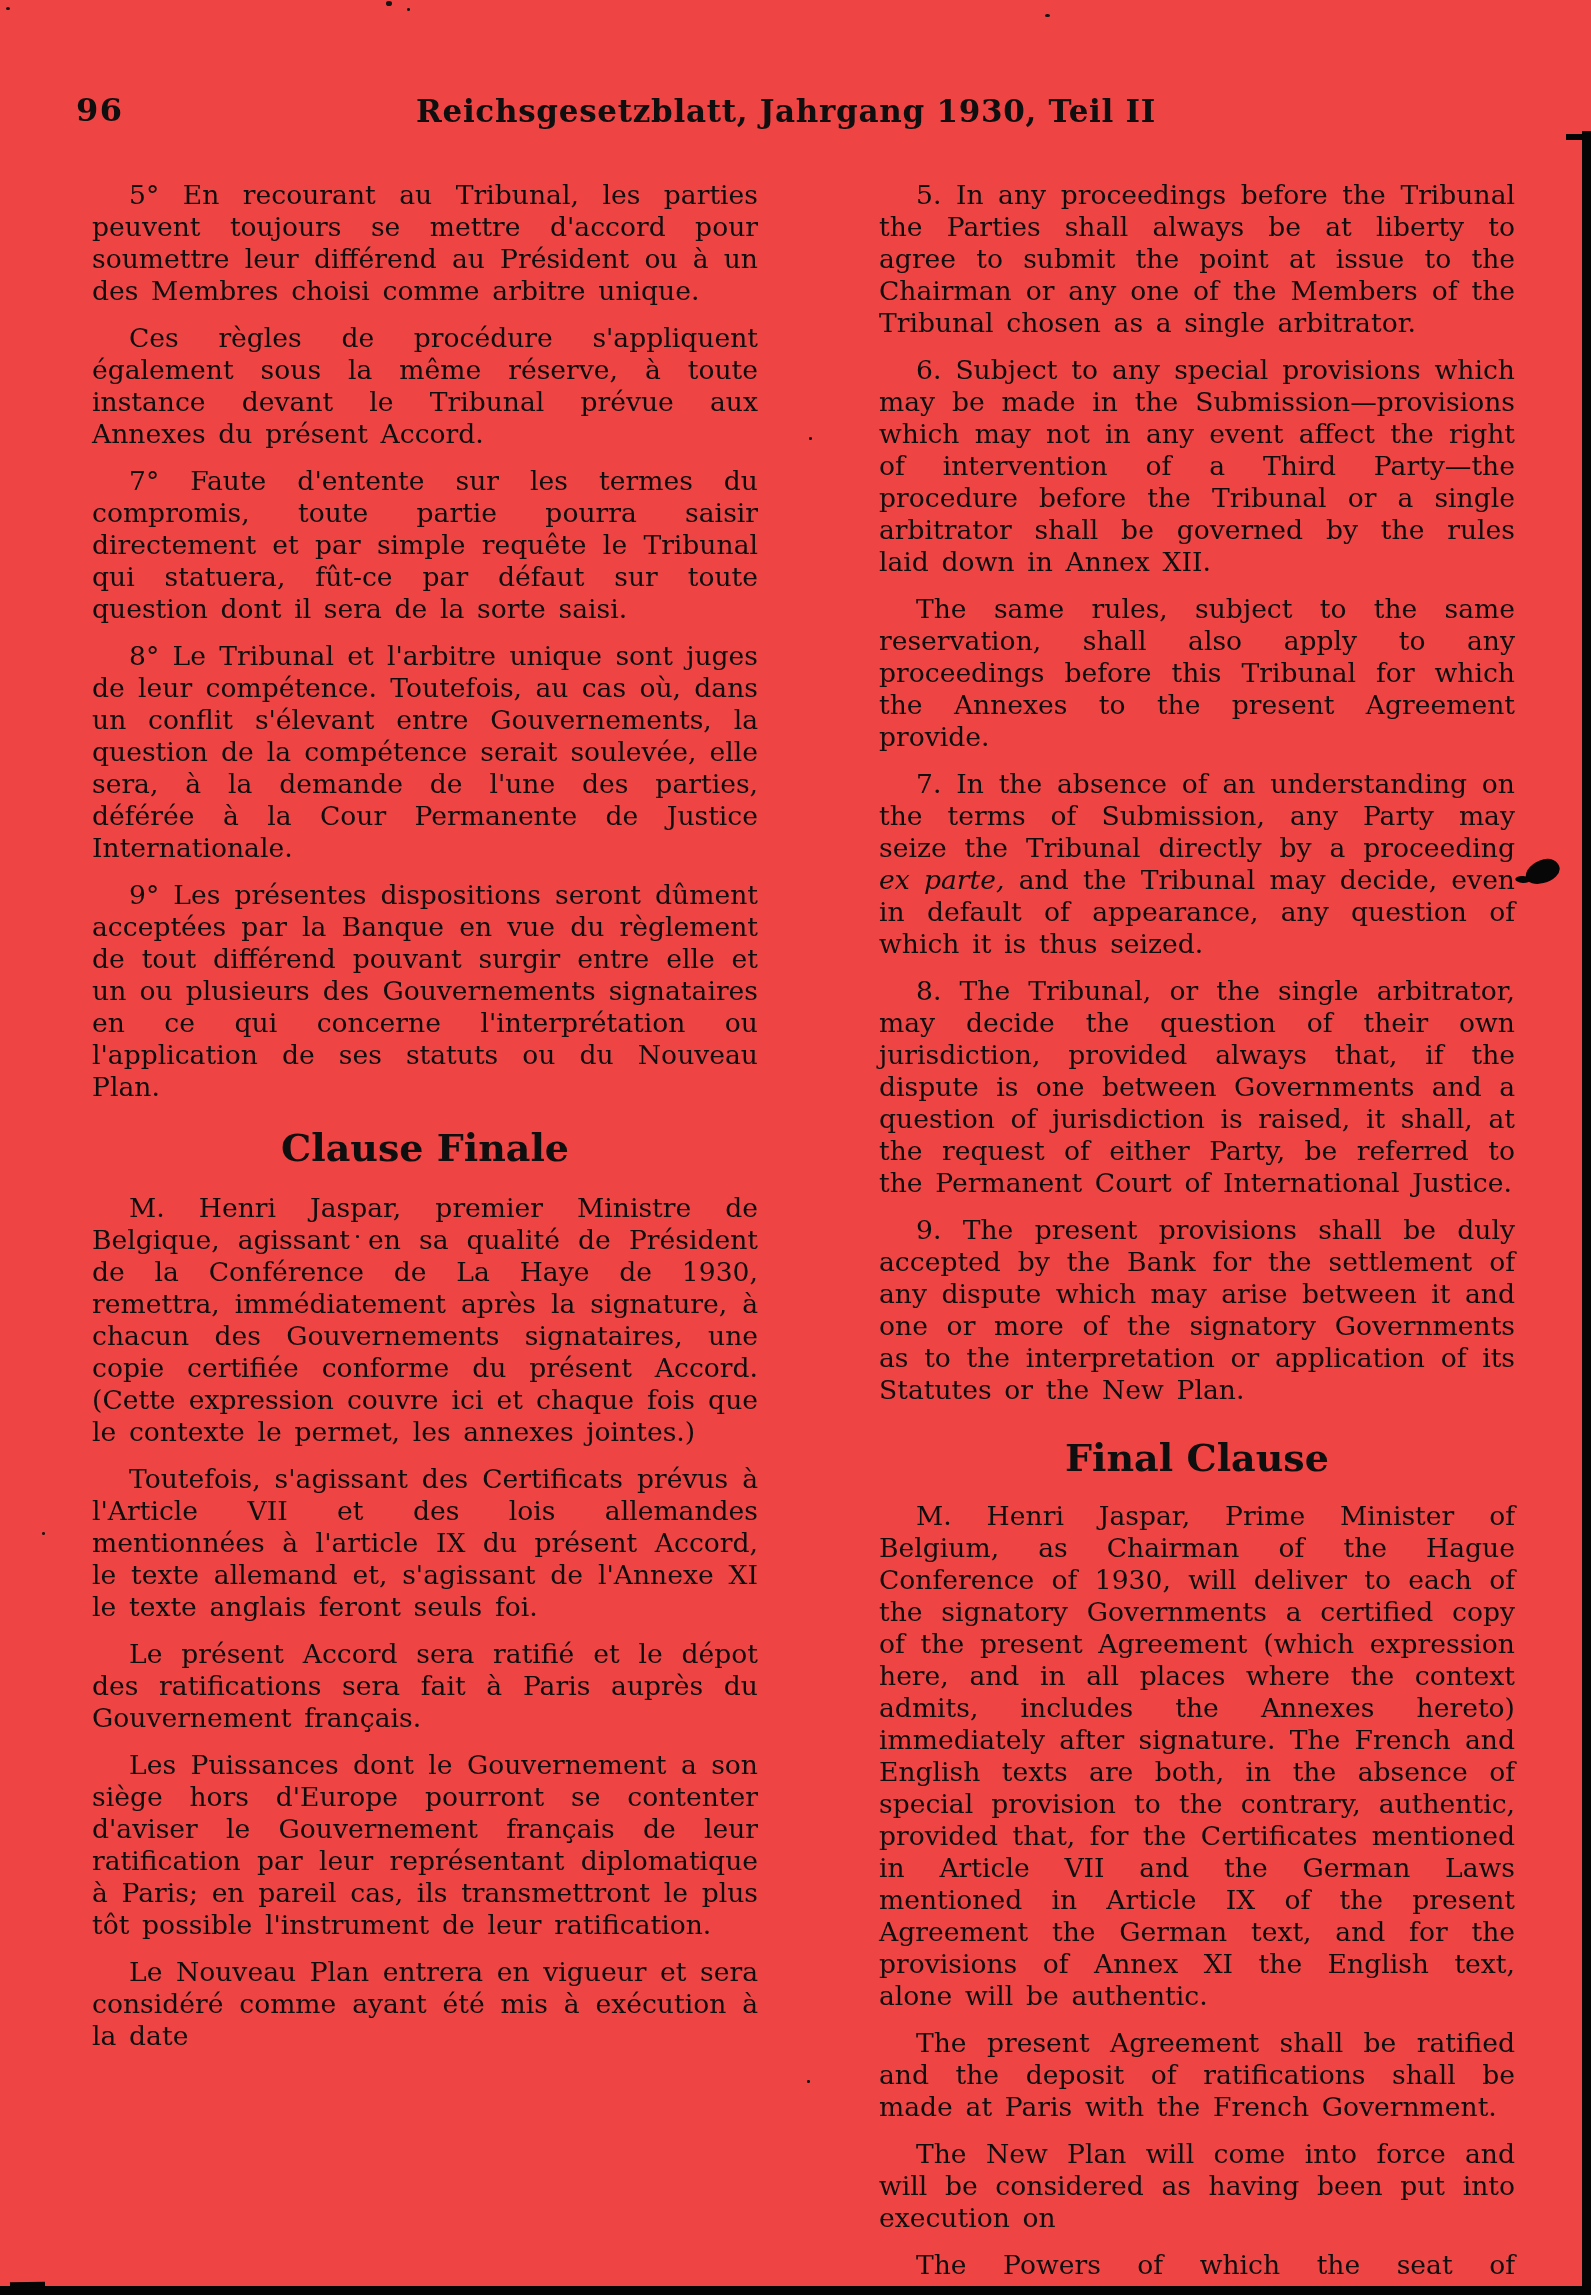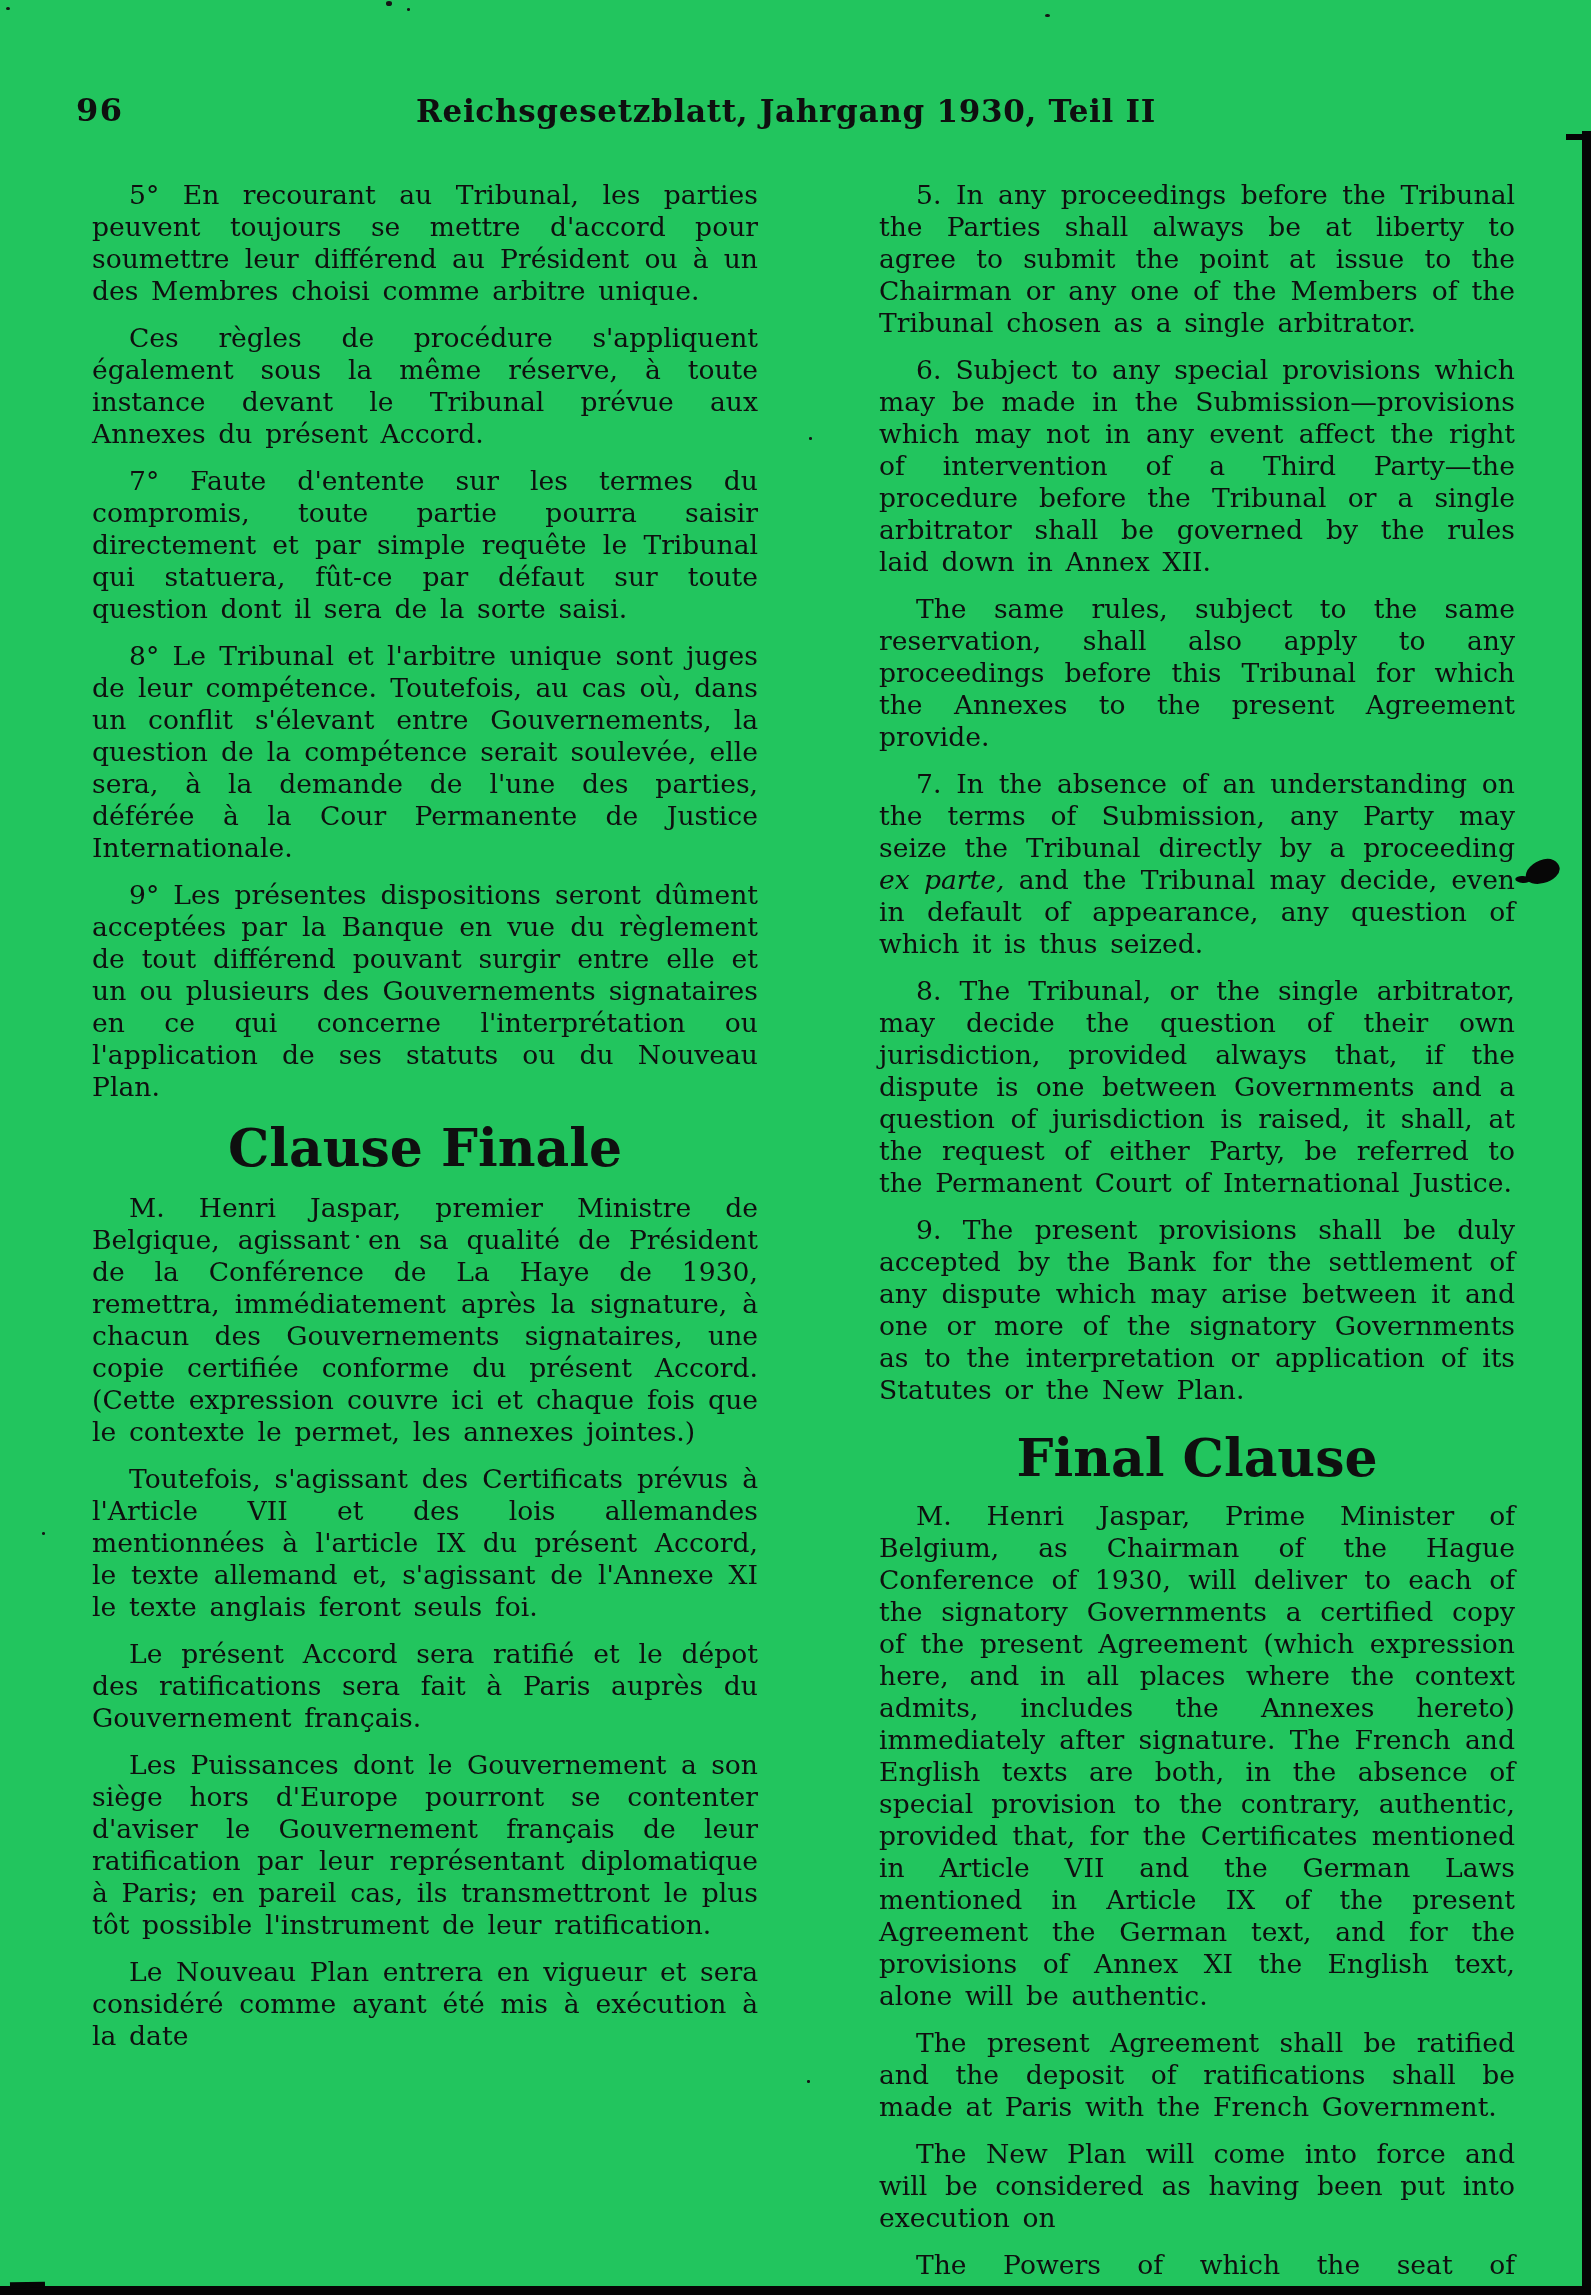--- a/index.html
+++ b/index.html
@@ -1,20 +1,20 @@
 <!DOCTYPE html>
 <html style="font-size:11px"><head>
 <meta charset="utf-8">
 <style>
   html, body { margin: 0; padding: 0; background: #e8e8e8; }
   .page {
     position: relative;
     width: 1592px;
     height: 2295px;
-    background: #22c55e;
+    background: #ef4444;
     font-family: "DejaVu Serif", serif;
     color: #0f0f0f;
     overflow: hidden;
   }
   .pagenum {
     position: absolute;
     left: 76px;
     top: 91px;
     font-size: 32px;
     font-weight: bold;
@@ -41,21 +41,21 @@
     word-spacing: 0.16em;
   }
   .col-left  { left: 77px;  width: 696px; }
   .col-right { left: 864px; width: 666px; }
   .col p { margin: 15px; text-indent: 37px; }
   .mb      { margin-bottom: 29px; }
   .mb-sm   { margin-bottom: 8.2px; }
   .mt-gap  { margin-top: 30px; }
   .mt-big  { margin-top: 59px; }
   .col h2 {
-    font-size: 52px;
+    font-size: 38px;
     font-weight: bold;
     text-align: center;
     text-indent: 0;
     margin: 23px 0 22px 0;
     line-height: 44px;
     word-spacing: normal;
   }
   .col-right h2 { margin: 30px 0 20.4px 0; }
   em { font-style: italic; }
 

